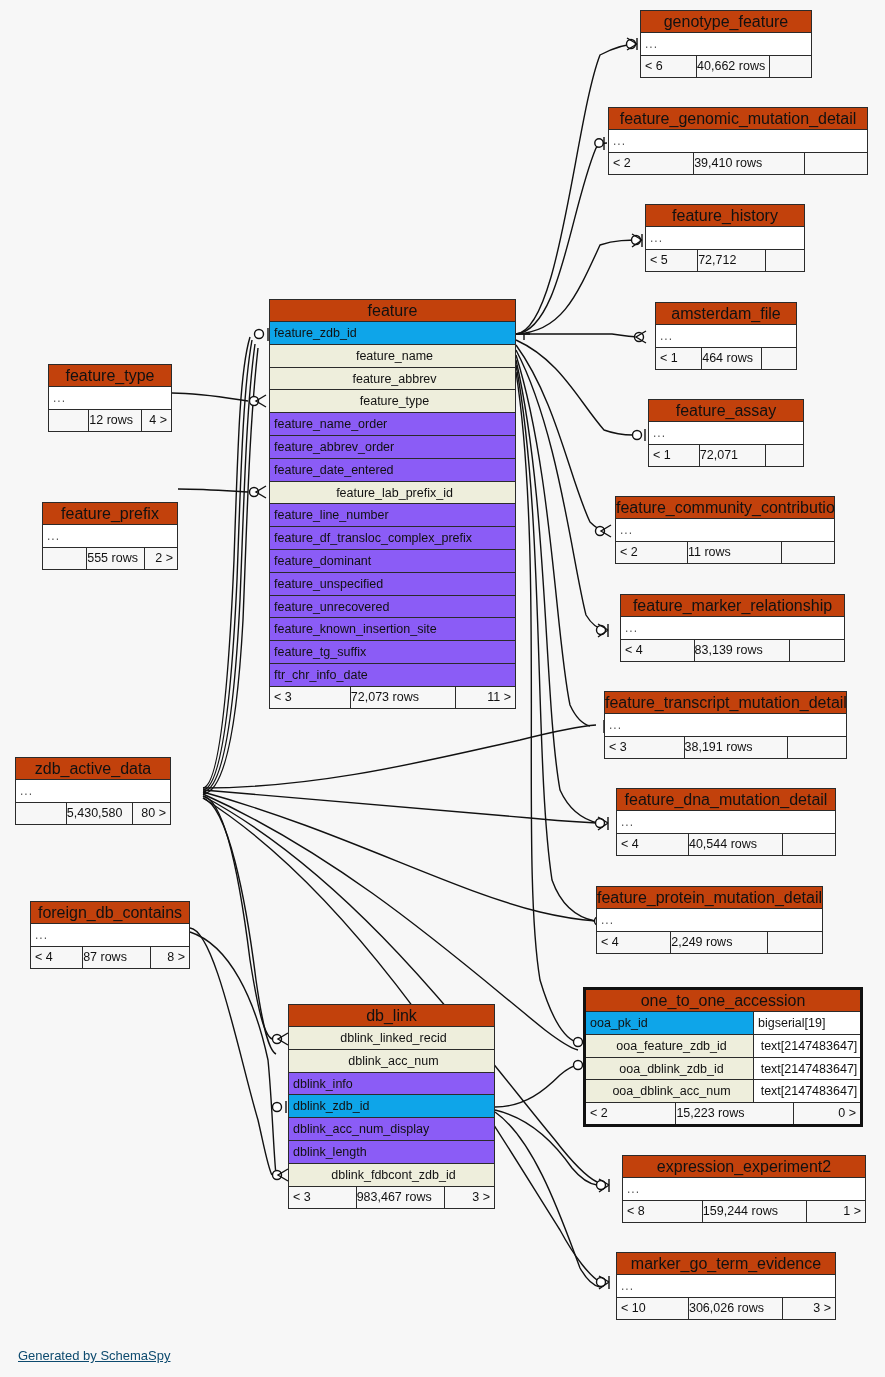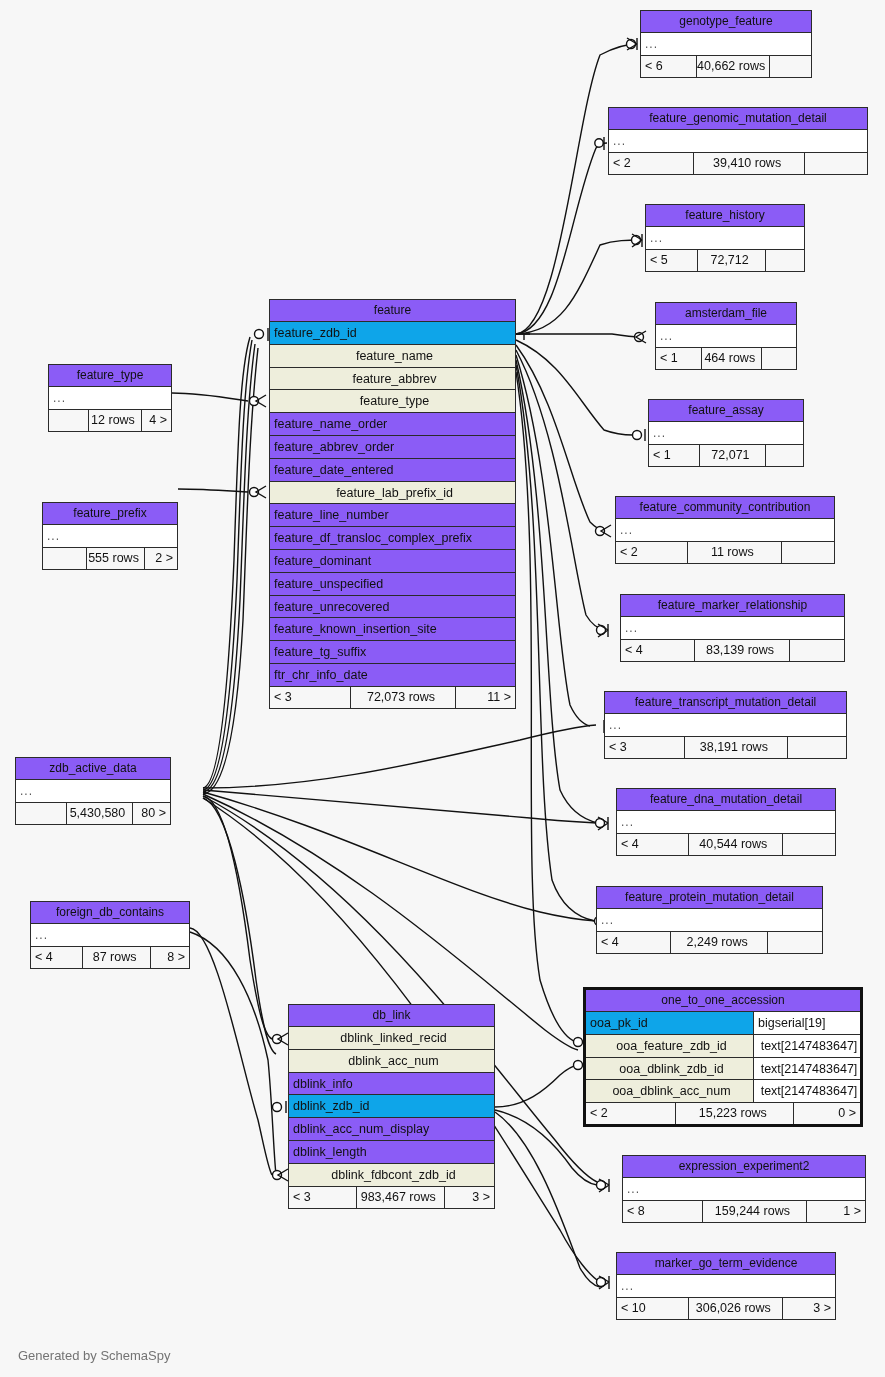--- a/index.html
+++ b/index.html
@@ -18,26 +18,26 @@
     position:absolute;
     border:1px solid #2b2b2b;
     background:#ffffff;
     box-sizing:border-box;
     font-size:12.5px;
     color:#111;
     z-index:5;
   }
   .tbl.dbl{border:3px solid #111;}
   .thead{
-    background:#8b5cf6;
+    background:#c2410c;
     border-bottom:1px solid #2b2b2b;
     text-align:center;
     line-height:21px;
     height:21px;
-    font-size:12px;
+    font-size:16px;
     white-space:nowrap;
     overflow:hidden;
   }
   .row{
     height:22.8px;
     line-height:22.8px;
     border-bottom:1px solid #2b2b2b;
     padding-left:4px;
     white-space:nowrap;
     overflow:hidden;
@@ -52,29 +52,30 @@
   .row.typed .ctype{flex:1;padding-left:4px;background:#ffffff;box-sizing:border-box;overflow:hidden;}
   .foot{
     display:flex;
     height:21px;
     line-height:21px;
     background:#f7f7f7;
     box-sizing:border-box;
     font-size:12.5px;
   }
   .foot .f1{flex:0 0 33%;padding-left:4px;border-right:1px solid #2b2b2b;box-sizing:border-box;overflow:hidden;}
-  .foot .f2{flex:1;text-align:center;padding-right:4px;border-right:1px solid #2b2b2b;box-sizing:border-box;overflow:hidden;}
+  .foot .f2{flex:1;text-align:left;padding-right:4px;border-right:1px solid #2b2b2b;box-sizing:border-box;overflow:hidden;}
   .foot .f3{flex:0 0 24%;text-align:right;padding-right:4px;box-sizing:border-box;overflow:hidden;}
 
   #footer-note{
     position:absolute;
     left:18px;top:1348px;
     font-size:13px;
-    color:#737373;
+    color:#0c4a6e;
     white-space:nowrap;
+    text-decoration:underline;
   }
 </style>
 </head>
 <body>
 
 <div id="canvas">
 
   <svg id="edges" viewBox="0 0 885 1377">
     <g fill="none" stroke="#111111" stroke-width="1.4">
 

